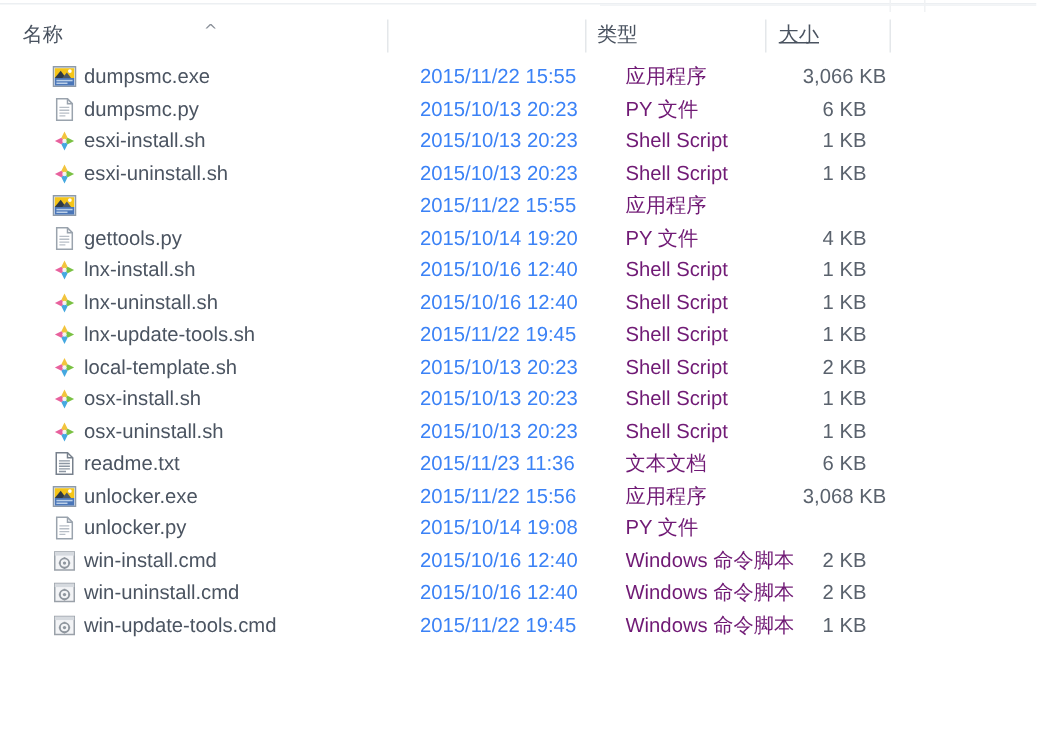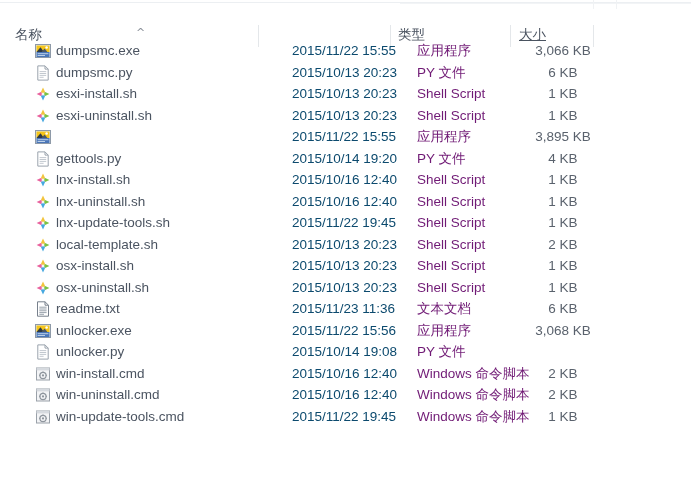--- a/index.html
+++ b/index.html
@@ -38,21 +38,21 @@
     top: 0;
     width: 1px;
     height: 9px;
     background: #f0f2f4;
   }
 
   
   .col-header {
     position: absolute;
     left: 0;
-    top: 20px;
+    top: 8px;
     width: 691px;
     height: 30px;
     background: #ffffff;
   }
   .col-header .hdr-cell {
     position: absolute;
     top: 0;
     height: 30px;
     line-height: 30px;
     font-size: 13.5px;
@@ -98,21 +98,21 @@
     position: absolute;
     top: 0;
     height: 21.5px;
     line-height: 21.5px;
     font-size: 13.5px;
     color: #4b5461;
     white-space: nowrap;
     overflow: hidden;
   }
   .cell-name  { left: 36px;  width: 220px; }
-  .cell-date  { left: 272px; width: 118px; color: #0c4a6e; }
+  .cell-date  { left: 260px; width: 118px; color: #3b82f6; }
   .cell-type  { left: 397px; width: 112px; color: #701a75; }
   .cell-size  { left: 505px; width: 76px;  text-align: center; color: #5a626d; }
 
   .icon-slot {
     position: absolute;
     left: 15px;
     top: 3px;
     width: 16px;
     height: 16px;
   }
@@ -216,21 +216,20 @@
           <path d="M1.5 9 L5.5 4.2 L9 9 Z" fill="#2f3a46"></path>
           <path d="M6.5 9 L9.6 5.4 L12.4 9 Z" fill="#4c5866"></path>
           <circle cx="11.6" cy="4.4" r="1.25" fill="#ffffff"></circle>
           <rect x="1.5" y="9" width="13" height="5" fill="#4a76b8"></rect>
           <rect x="2.6" y="10.2" width="10.8" height="1" fill="#bcd0e8"></rect>
           <rect x="2.6" y="12" width="7.4" height="1" fill="#bcd0e8"></rect>
         </svg>
       </span>
       <span class="cell cell-date">2015/11/22 15:55</span>
       <span class="cell cell-type">应用程序</span>
-      <span class="cell cell-size">3,895 KB</span>
     </div>
     <div class="row">
       <span class="icon-slot">
         <svg width="16" height="16" viewBox="0 0 16 16">
           <path d="M2.8 0.9 H10 L13.2 4.1 V15.1 H2.8 Z" fill="#ffffff" stroke="#9aa3ad" stroke-width="1"></path>
           <path d="M10 0.9 V4.1 H13.2" fill="none" stroke="#9aa3ad" stroke-width="1"></path>
           <g stroke="#b7bec6" stroke-width="0.85">
             <line x1="4.6" y1="6.6" x2="11.2" y2="6.6"></line>
             <line x1="4.6" y1="8.5" x2="11.2" y2="8.5"></line>
             <line x1="4.6" y1="10.4" x2="11.2" y2="10.4"></line>

